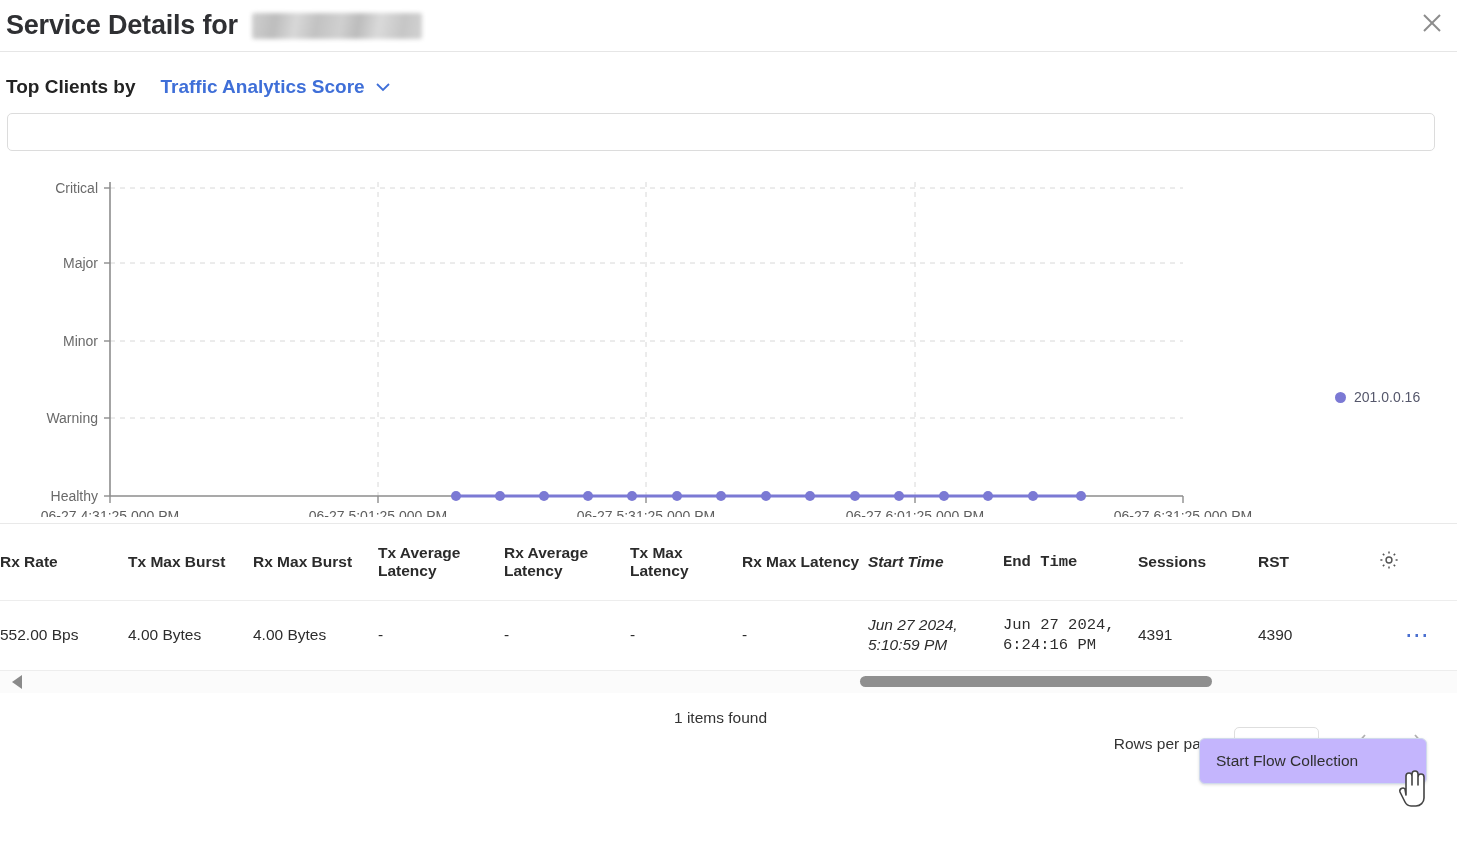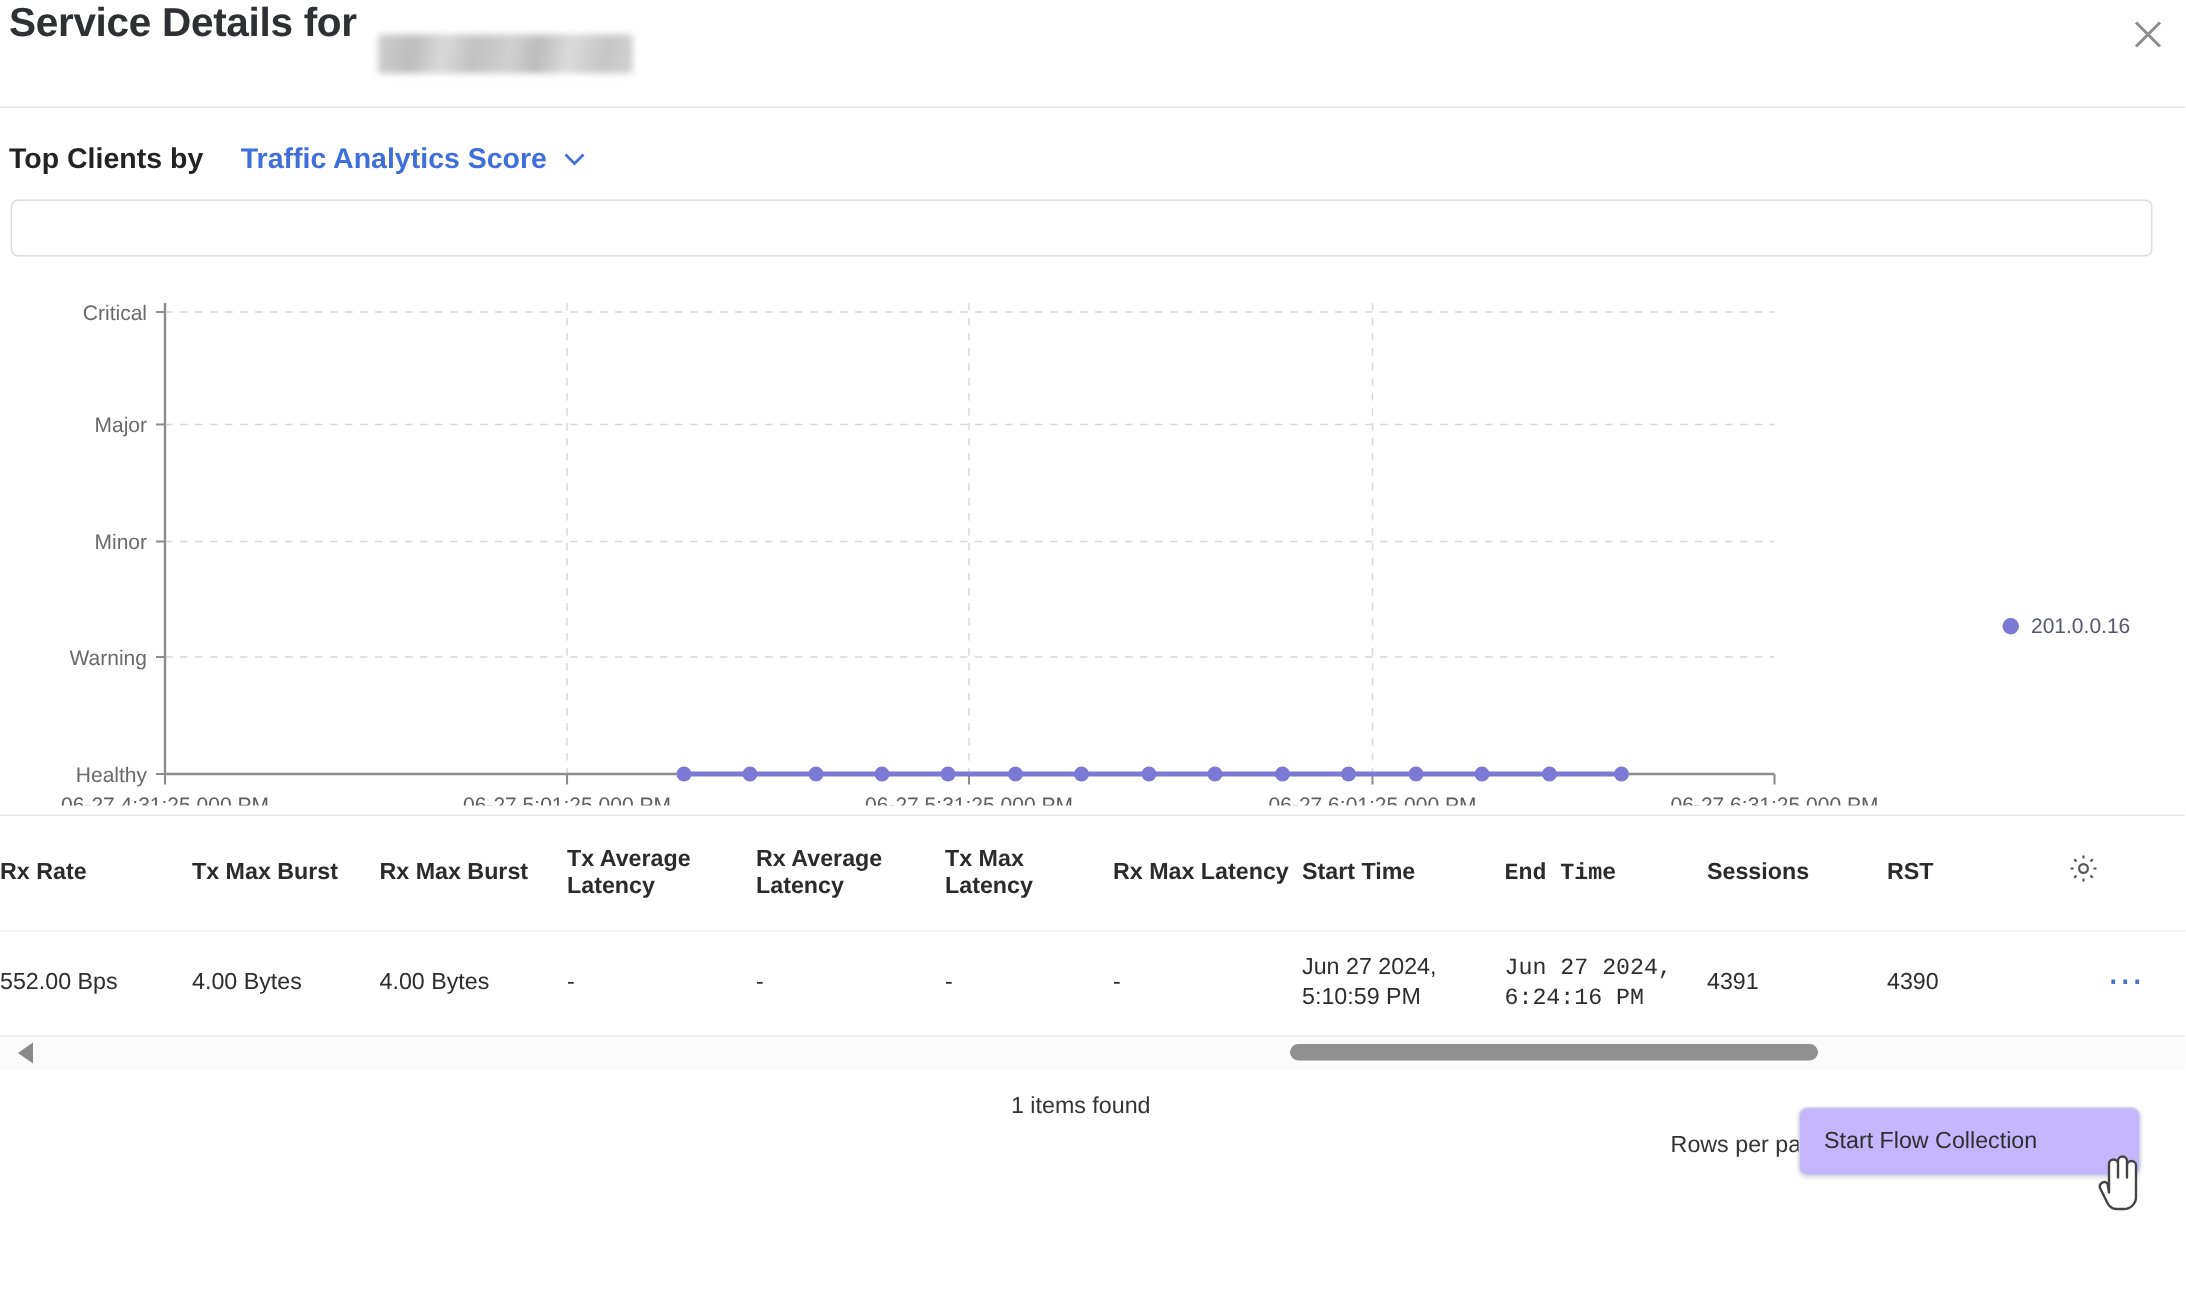--- a/index.html
+++ b/index.html
@@ -12,23 +12,24 @@
     height: 861px;
     font-family: "Liberation Sans", sans-serif;
     color: #2b2b2b;
     overflow: hidden;
     position: relative;
   }
 
   
   .header {
     position: relative;
-    height: 72px;
+    height: 52px;
     border-bottom: 1px solid #e6e6e6;
     display: flex;
+    align-items: center;
     padding: 0 0 0 6px;
     box-sizing: border-box;
   }
   .title {
     font-size: 27px;
     font-weight: bold;
     color: #2f3033;
     letter-spacing: -0.2px;
     white-space: nowrap;
   }
@@ -161,21 +162,21 @@
     box-sizing: border-box;
     border-top: 1px solid #ededed;
   }
   .c-rxrate   { width: 128px; }
   .c-txmb     { width: 125px; }
   .c-rxmb     { width: 125px; }
   .c-txal     { width: 126px; }
   .c-rxal     { width: 126px; }
   .c-txml     { width: 112px; }
   .c-rxml     { width: 126px; }
-  .c-start    { width: 135px; }
+  .c-start    { width: 135px; font-style: italic; }
   .c-end      { width: 135px; font-family: Liberation Mono, monospace; }
   .c-sessions { width: 120px; }
   .c-rst      { width: 120px; }
   .c-actions  { width: 79px; }
   th.c-rxrate, td.c-rxrate { padding-left: 0; }
   .nowrapcell { white-space: nowrap; }
   .twoline { line-height: 1.35; }
   .gear-cell { text-align: center; }
   .gear-icon { display: inline-block; cursor: pointer; }
   .dots {

